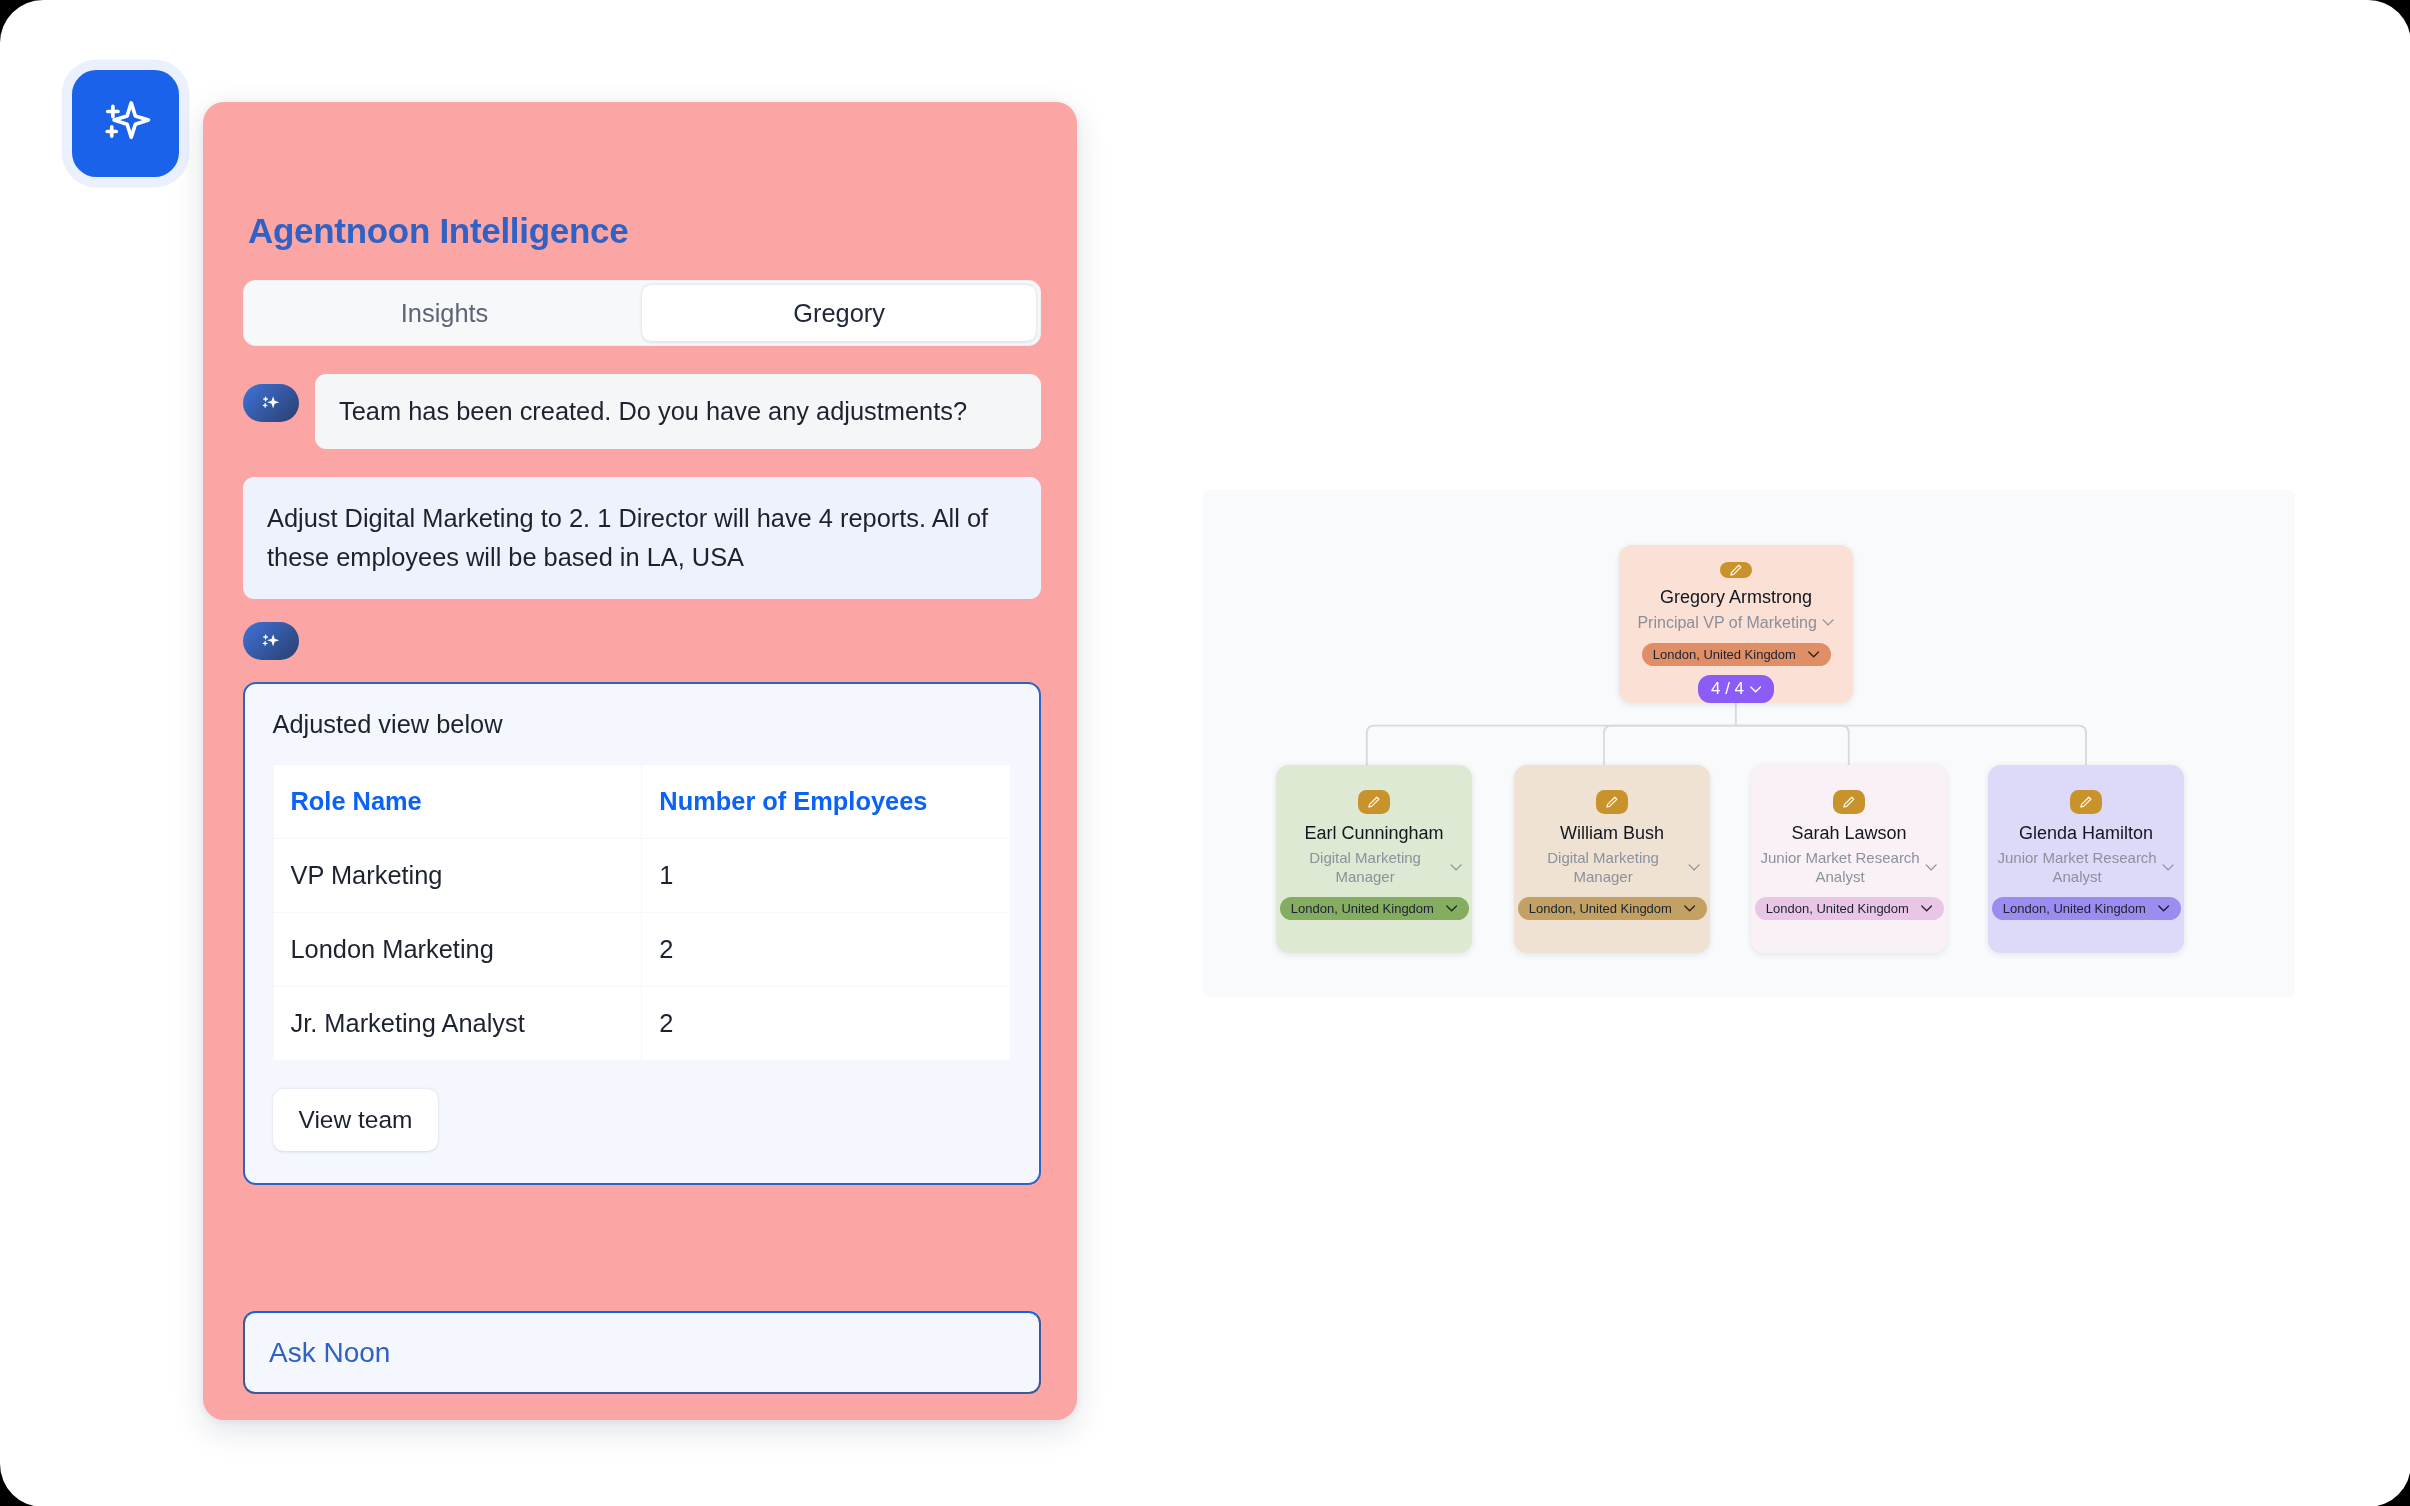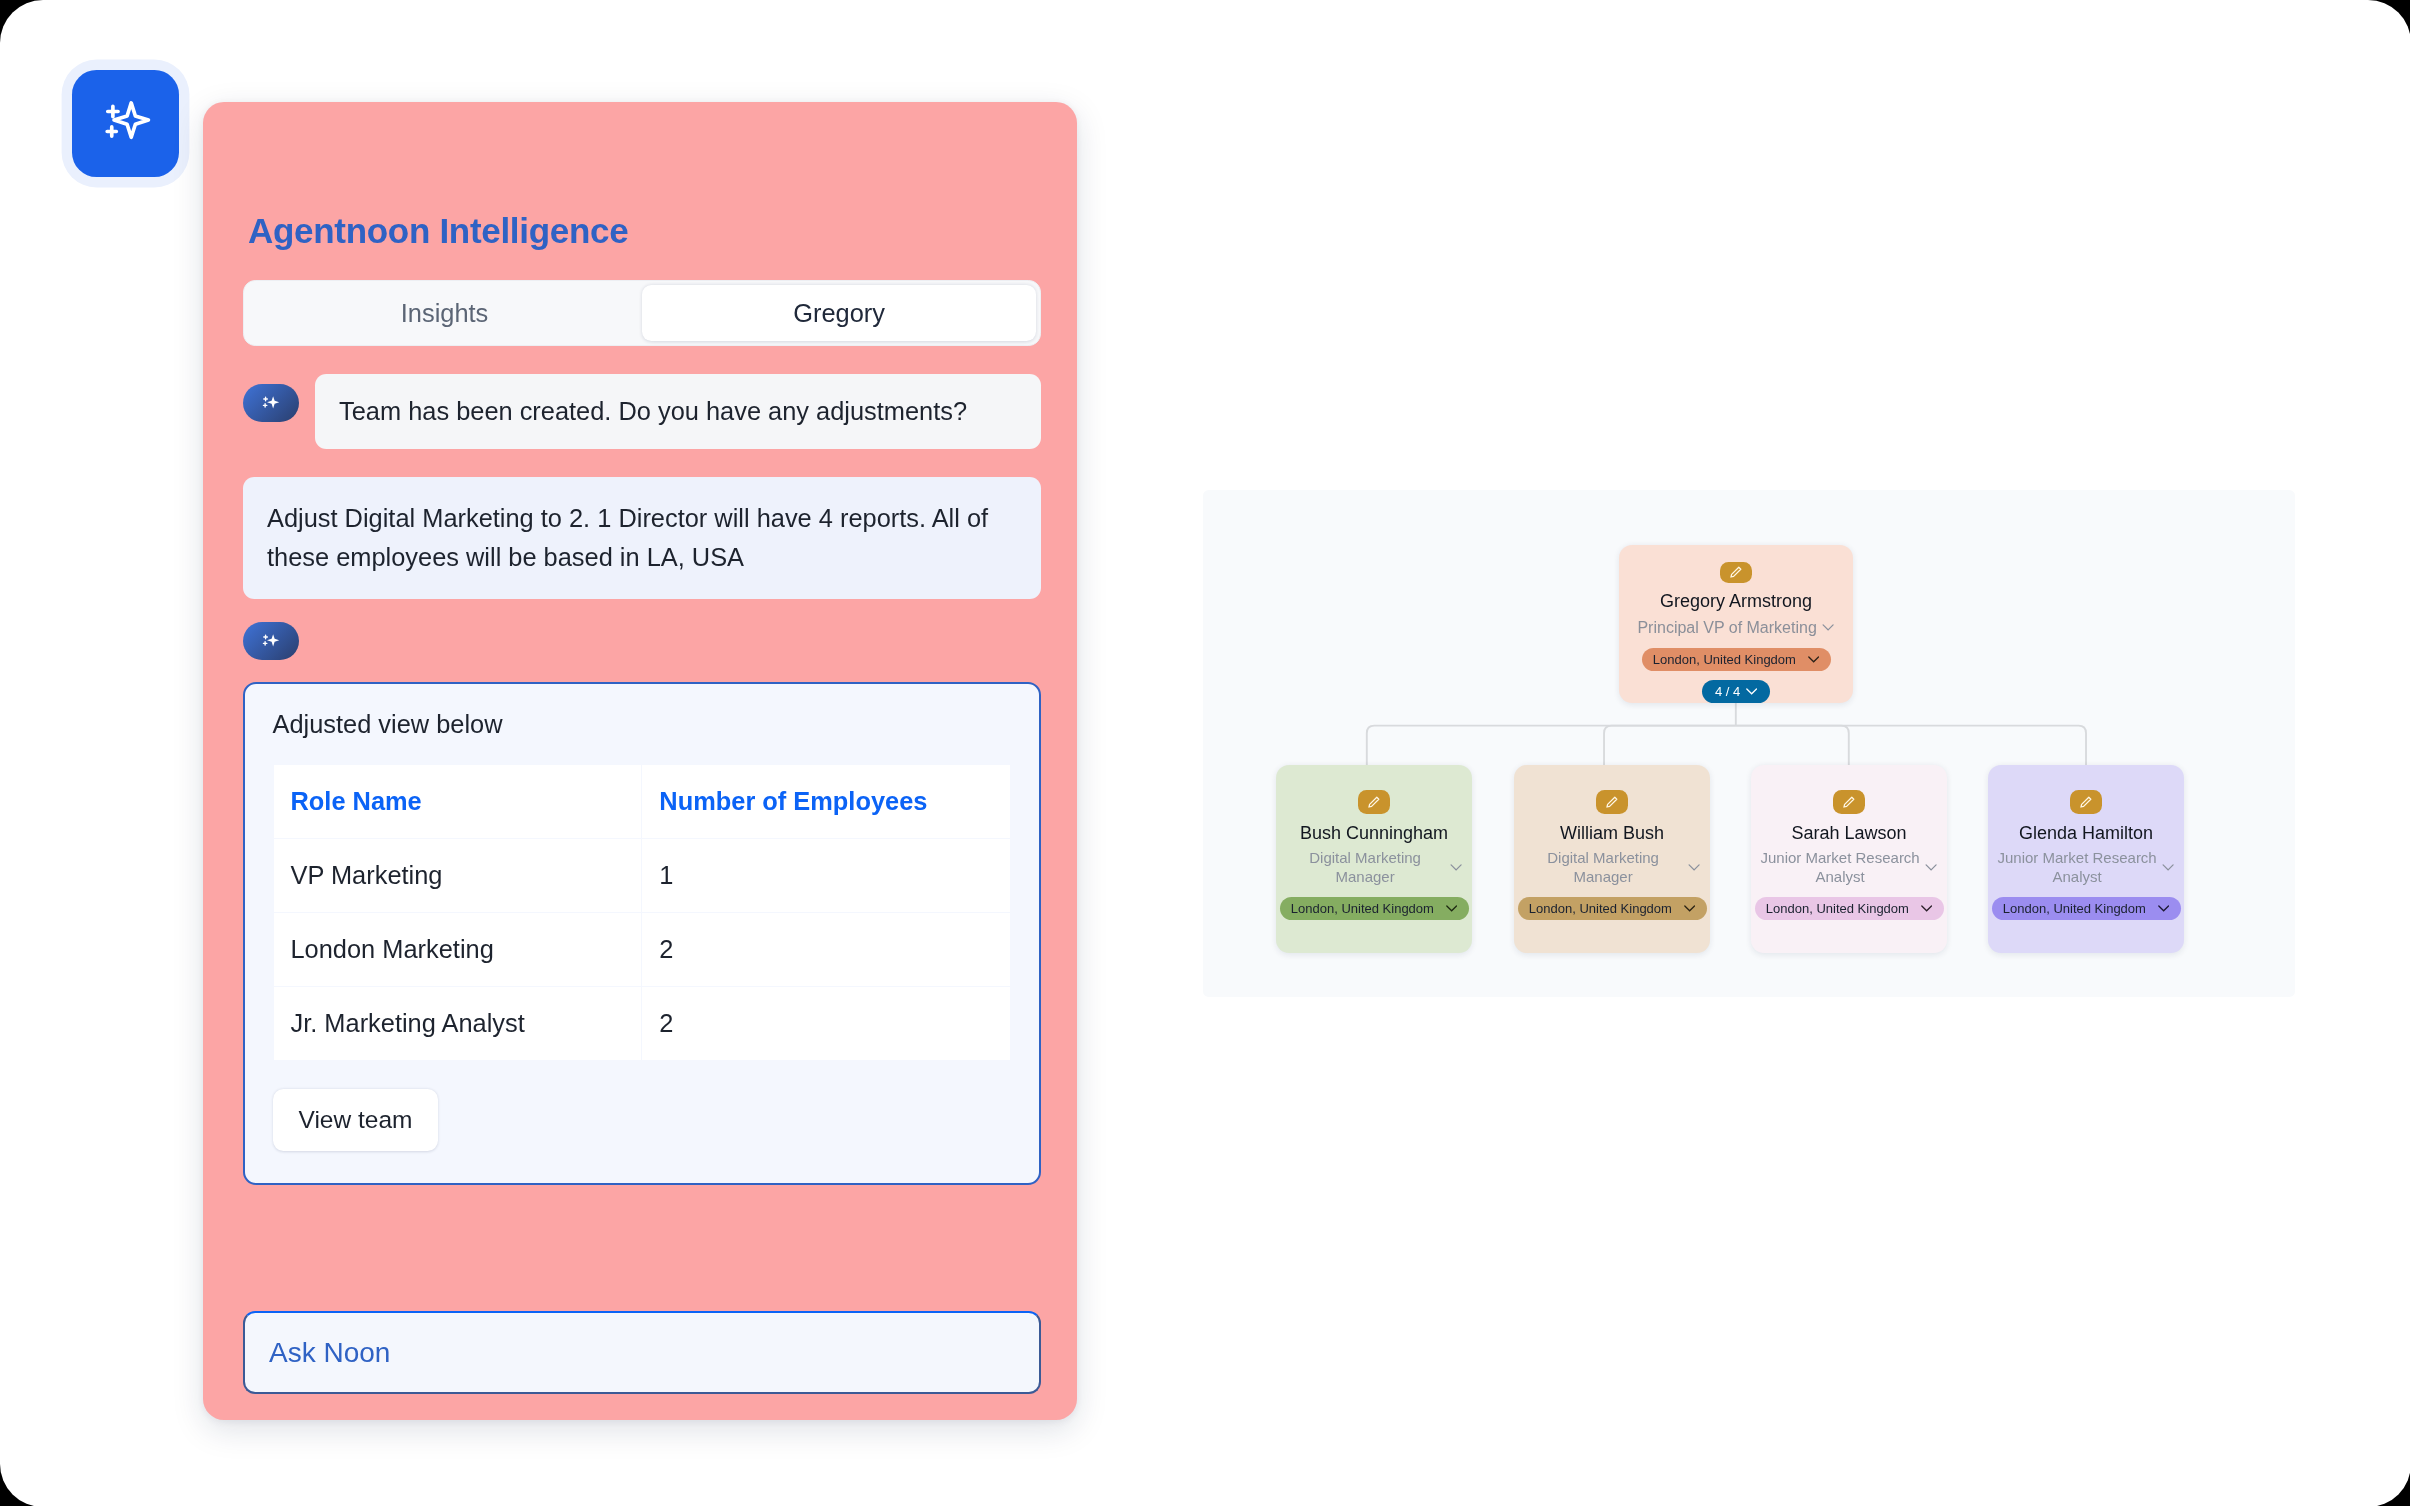--- a/index.html
+++ b/index.html
@@ -219,25 +219,25 @@
     margin-top: 10.4px;
     border-radius: 13px;
     padding: 3.8px 11.3px;
     font-size: 13px;
     color: #1b2230;
     display: flex; align-items: center; gap: 12px;
     white-space: nowrap;
   }
   .node-count {
     margin-top: 9.4px;
-    background: #0369a1;
+    background: #8b5cf6;
     color: #ffffff;
     border-radius: 12.2px;
     padding: 3.8px 13px;
-    font-size: 13px;
+    font-size: 17px;
     display: flex; align-items: center; gap: 5.6px;
   }
 
   
   #node-root {
     left: 416px; top: 55px;
     width: 234px; height: 158px;
     background: #fae0d5;
     padding-top: 17px;
   }
@@ -376,21 +376,21 @@
         </svg>
       </div>
     </div>
 
     <div class="node child" id="node-c0">
       <div class="node-edit">
         <svg width="16" height="16" viewBox="0 0 24 24">
           <path d="M4.5 19.5 L5.4 15.6 L16.2 4.8 L19.2 7.8 L8.4 18.6 Z" fill="none" stroke="#fff7e6" stroke-width="1.9" stroke-linejoin="round"></path>
         </svg>
       </div>
-      <div class="node-name">Bush Cunningham</div>
+      <div class="node-name">Earl Cunningham</div>
       <div class="node-title-row">
         <span class="node-title">Digital Marketing Manager</span>
         <svg class="chev" width="12.2" height="7.5" viewBox="0 0 14 9">
           <path d="M1 1 L7 7 L13 1" fill="none" stroke="#8b919d" stroke-width="1.5" stroke-linecap="round"></path>
         </svg>
       </div>
       <div class="node-loc loc-c0">
         <span>London, United Kingdom</span>
         <svg width="11.3" height="7.5" viewBox="0 0 14 9">
           <path d="M1 1 L7 7 L13 1" fill="none" stroke="#1e2a12" stroke-width="1.6" stroke-linecap="round"></path>

